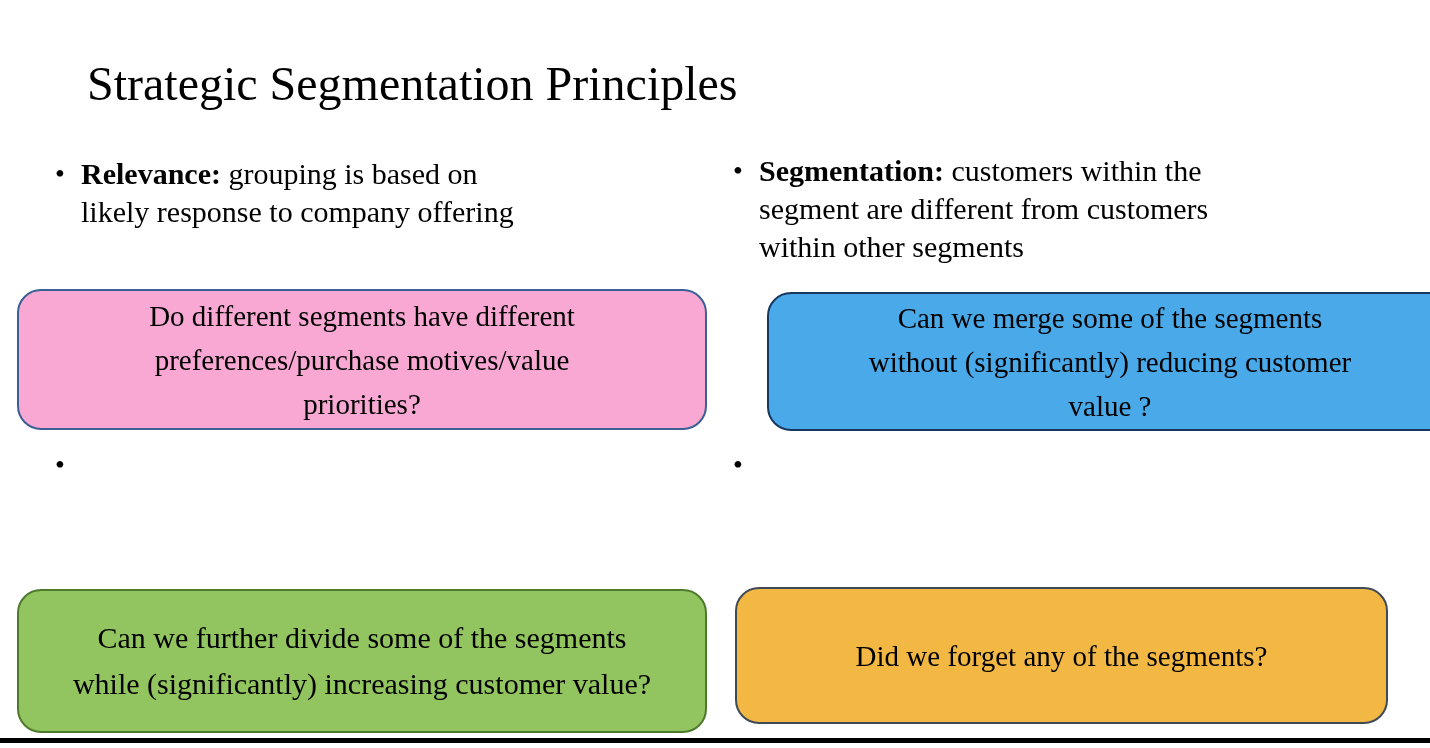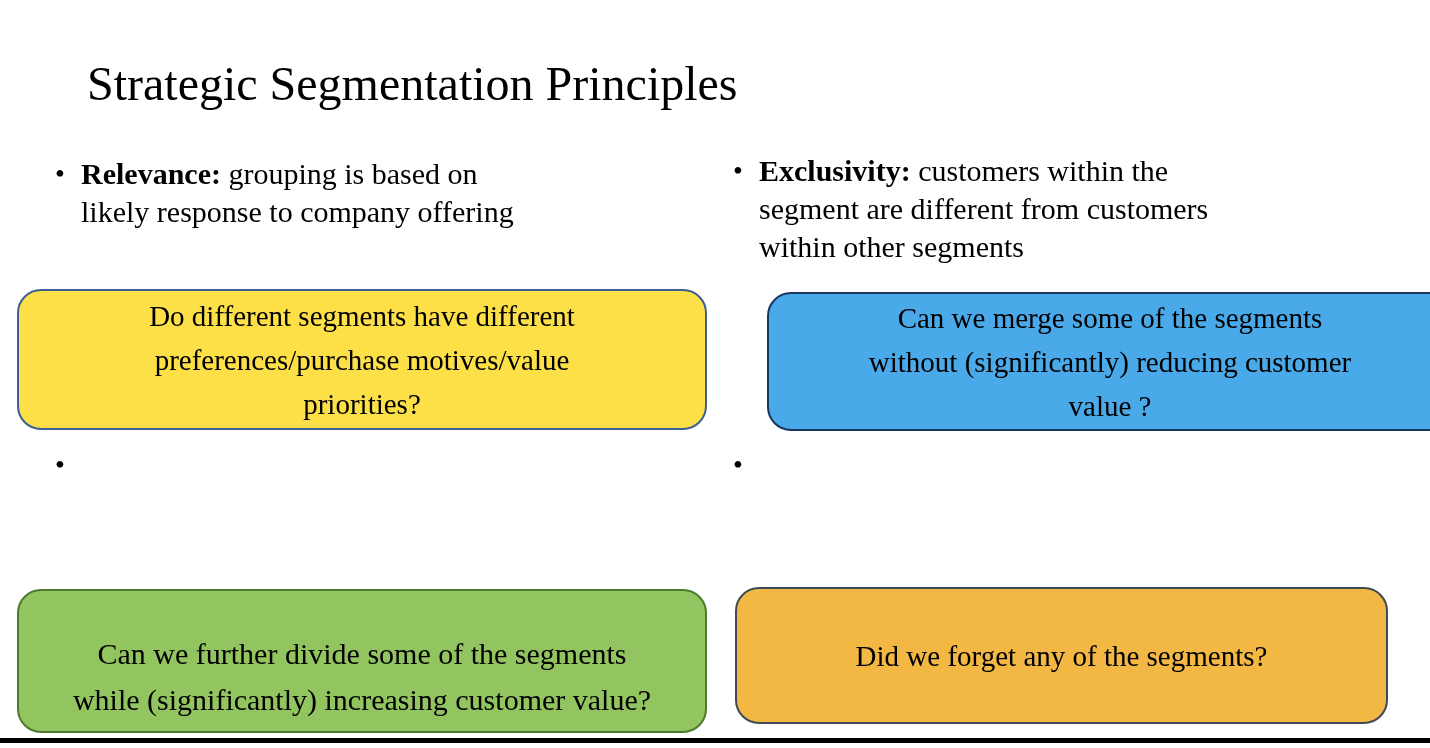--- a/index.html
+++ b/index.html
@@ -70,43 +70,43 @@
     height: 5px;
     background: #000000;
   }
 
   
   #bullet-relevance        { left: 55px;  top: 155px; width: 600px; }
   #qbox-relevance          { left: 17px;  top: 289px; width: 690px; height: 141px; }
   #bullet-exclusivity      { left: 733px; top: 152px; width: 660px; }
   #qbox-exclusivity        { left: 728px; top: 292px; width: 686px; height: 139px; margin-left: 39px; }
   #bullet-similarity       { left: 55px;  top: 446px; width: 600px; }
-  #qbox-similarity         { left: 17px;  top: 589px; width: 690px; height: 144px; align-items: flex-end; }
+  #qbox-similarity         { left: 17px;  top: 589px; width: 690px; height: 144px; }
   #bullet-comprehensiveness{ left: 733px; top: 446px; width: 660px; }
   #qbox-comprehensiveness  { left: 735px; top: 587px; width: 653px; height: 137px; }
 </style>
 </head>
 <body>
 
 <h1 class="slide-title">Strategic Segmentation Principles</h1>
 
 <div class="bullet" id="bullet-relevance">
   <span class="marker">•</span>
   <span class="btext"><b>Relevance:</b><span> grouping is based on
 likely response to company offering</span></span>
 </div>
-<div class="qbox" id="qbox-relevance" style="background-color: #fde047; border-color: rgb(60, 95, 148);">
+<div class="qbox" id="qbox-relevance" style="background-color: #f9a8d4; border-color: rgb(60, 95, 148);">
   <span class="qtext">Do different segments have different
 preferences/purchase motives/value
 priorities?</span>
 </div>
 
 <div class="bullet" id="bullet-exclusivity">
   <span class="marker">•</span>
-  <span class="btext"><b>Exclusivity:</b><span> customers within the
+  <span class="btext"><b>Segmentation:</b><span> customers within the
 segment are different from customers
 within other segments</span></span>
 </div>
 <div class="qbox" id="qbox-exclusivity" style="background-color: rgb(73, 169, 233); border-color: rgb(23, 55, 94);">
   <span class="qtext">Can we merge some of the segments
 without (significantly) reducing customer
 value ?</span>
 </div>
 
 <div class="bullet" id="bullet-similarity">

